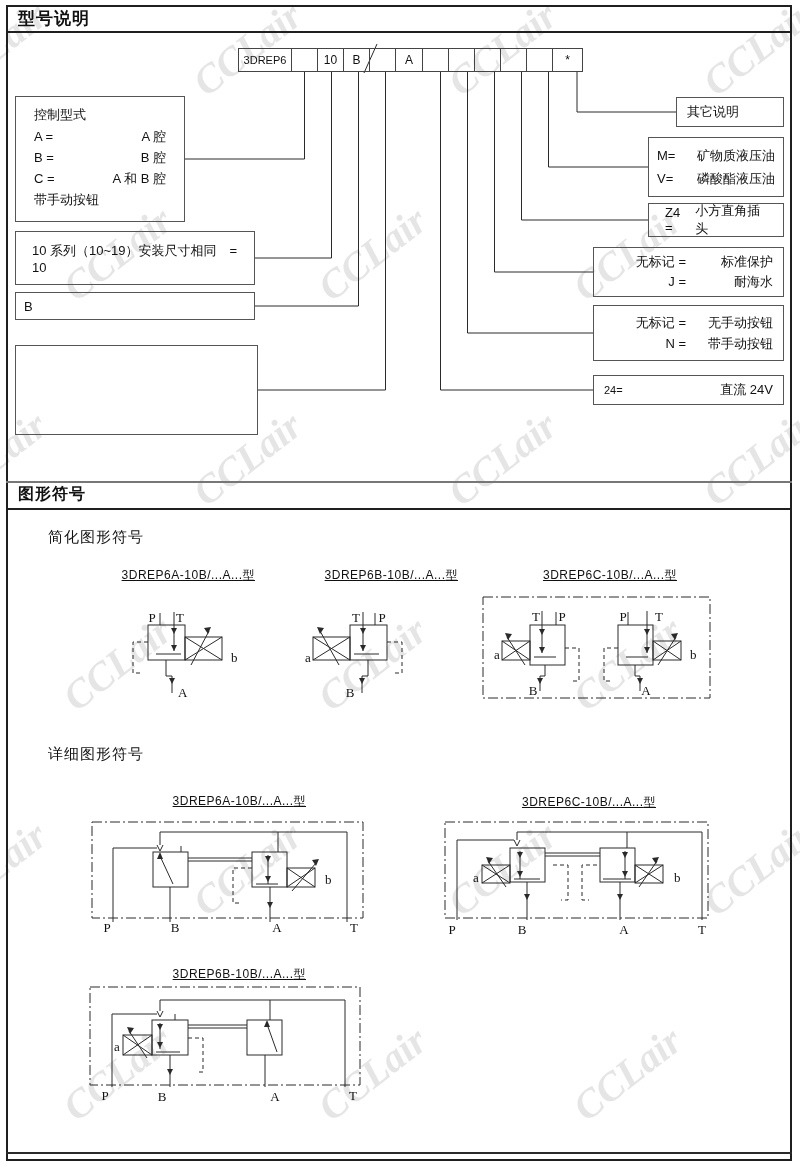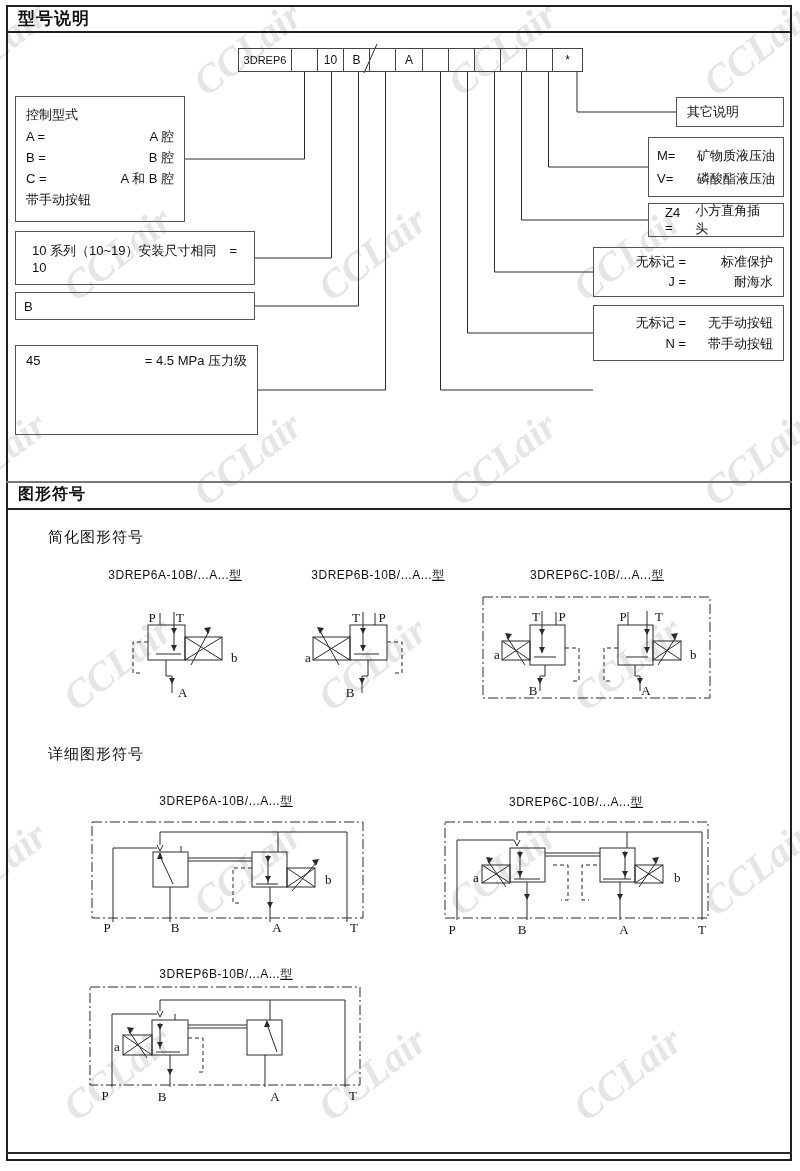--- a/index.html
+++ b/index.html
@@ -31,21 +31,21 @@
   .center-line{display:flex;align-items:center;}
   
   svg.overlay{position:absolute;left:0;top:0;z-index:2;pointer-events:none;}
   svg .ln{stroke:#2a2a2a;stroke-width:1;fill:none;}
   svg .fill{fill:#2a2a2a;stroke:none;}
   svg .dashdot{stroke:#2a2a2a;stroke-width:1;fill:none;stroke-dasharray:10 3 2 3;}
   svg .dashed{stroke:#2a2a2a;stroke-width:1;fill:none;stroke-dasharray:4 3;}
   svg text{font-family:"Liberation Serif","DejaVu Serif",serif;font-size:13px;fill:#111;}
   .sym{position:absolute;z-index:3;}
   
-  .diag-label{position:absolute;z-index:3;font-size:12px;text-align:center;letter-spacing:.5px;}
+  .diag-label{position:absolute;z-index:3;font-size:12px;text-align:right;letter-spacing:.5px;text-decoration:underline;}
   .diag-label .suffix{text-decoration:underline;}
   .footer-line{position:absolute;left:6px;top:1152px;width:786px;height:2px;background:#2a2a2a;z-index:2;}
 </style>
 </head>
 <body>
 
 <div id="page">
   <div id="wm-layer">
       <div class="wm" style="left: -70px; top: 25px;">CCLair</div>
       <div class="wm" style="left: 185px; top: 25px;">CCLair</div>
@@ -96,21 +96,21 @@
     <path class="ln" d="M385.5 71 V390 H258"></path>
     <path class="ln" d="M440.5 71 V390 H593"></path>
     <path class="ln" d="M467.5 71 V333 H593"></path>
     <path class="ln" d="M494.5 71 V272 H593"></path>
     <path class="ln" d="M521.5 71 V220 H648"></path>
     <path class="ln" d="M548.5 71 V167 H648"></path>
     <path class="ln" d="M577 71 V112 H676"></path>
     <line class="ln" x1="377" y1="44" x2="364" y2="73"></line>
   </svg>
 
-  <div class="box" style="left:15px;top:96px;width:170px;height:126px;padding:7px 10px;line-height:21px;">
+  <div class="box" style="left:15px;top:96px;width:170px;height:126px;padding:7px 18px;line-height:21px;">
     <div class="box-title">控制型式</div>
     <div class="kv">
       <span class="k">A =</span>
       <span class="v">A 腔</span>
       </div>
     <div class="kv">
       <span class="k">B =</span>
       <span class="v">B 腔</span>
       </div>
     <div class="kv">
@@ -118,24 +118,20 @@
       <span class="v">A 和 B 腔</span>
       </div>
     <div>带手动按钮</div>
   </div>
 
   <div class="box center-line" style="left:15px;top:231px;width:240px;height:54px;padding:0 16px;">10 系列（10~19）安装尺寸相同　= 10</div>
 
   <div class="box center-line" style="left:15px;top:292px;width:240px;height:28px;padding:0 8px;">B</div>
 
   <div class="box" style="left:15px;top:345px;width:243px;height:90px;padding:5px 10px;line-height:20px;">
-    <div class="kv">
-      <span class="k">45</span>
-      <span class="v">= 4.5 MPa 压力级</span>
-      </div>
   </div>
 
   <div class="box center-line" style="left:676px;top:97px;width:108px;height:30px;padding:0 10px;">其它说明</div>
 
   <div class="box" style="left:648px;top:137px;width:136px;height:60px;padding:6px 8px;line-height:23px;">
     <div class="kv">
       <span class="k">M=</span>
       <span class="v">矿物质液压油</span>
       </div>
     <div class="kv">
@@ -164,20 +160,24 @@
     <div class="kv">
       <span class="k" style="width:82px;text-align:right;">无标记 =</span>
       <span class="v">无手动按钮</span>
       </div>
     <div class="kv">
       <span class="k" style="width:82px;text-align:right;">N =</span>
       <span class="v">带手动按钮</span>
       </div>
   </div>
 
+  <div class="box center-line" style="left:593px;top:375px;width:191px;height:30px;padding:0 10px;justify-content:space-between;">
+    <span class="k" style="font-size:11px;">24=</span>
+    <span class="v">直流 24V</span>
+  </div>
 
   <div class="hline" style="left:6px;top:481px;width:786px;height:2px;background:#777;"></div>
   <div class="sec-title" style="left:18px;top:484px;font-size:16px;">图形符号</div>
   <div class="hline" style="left:6px;top:508px;width:786px;height:2px;background:#1f1f1f;"></div>
 
   <div class="sub-heading" style="left:48px;top:528px;text-align:right;">简化图形符号</div>
 
   <div class="diag-label" style="left:95px;top:567px;width:160px;">
     <span>3DREP6A-10B/...A...</span><span class="suffix">型</span>
   </div>

